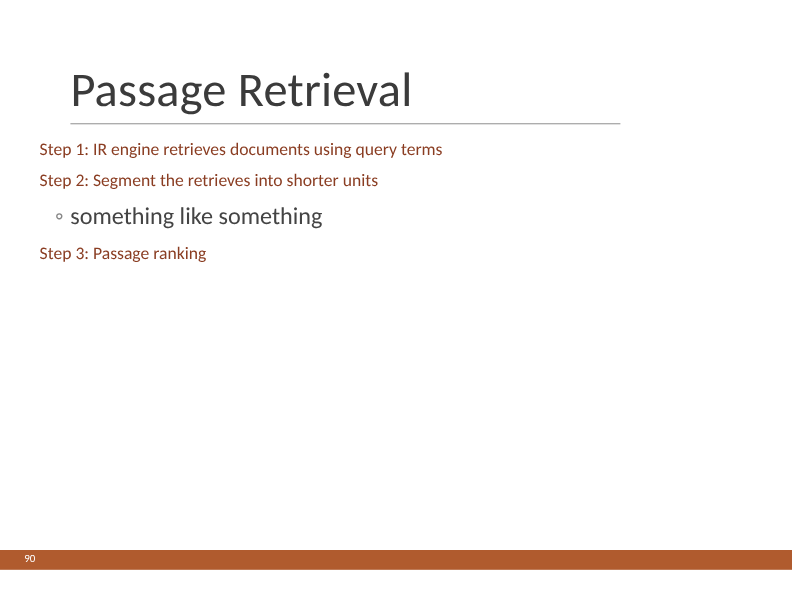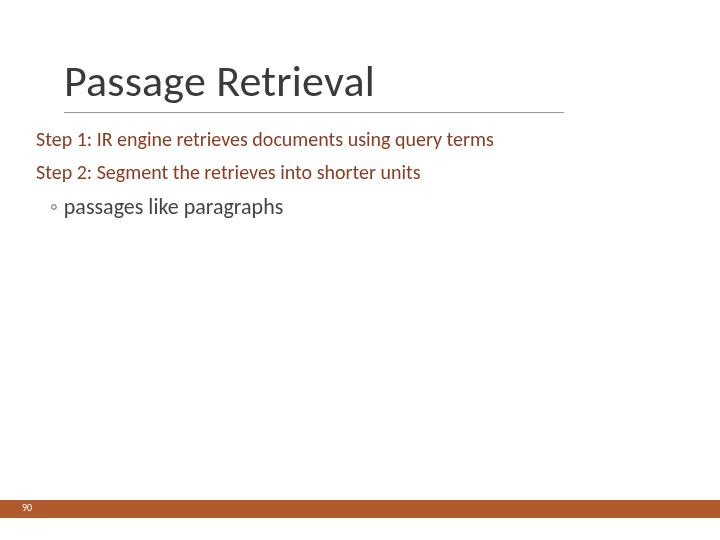--- a/index.html
+++ b/index.html
@@ -22,21 +22,21 @@
     font-size: 44px;
     color: #3b3b3b;
     border-bottom: 1px solid #999;
     padding-bottom: 4px;
     margin-bottom: 14px;
     margin-left: 28px;
     margin-right: 120px;
     letter-spacing: 0.2px;
   }
   .body-item {
-    font-size: 20px;
+    font-size: 16px;
     color: #8a3d22;
     margin-bottom: 8px;
     line-height: 1.25;
   }
   .sub-item {
     font-size: 22px;
     color: #444;
     margin-left: 14px;
     margin-bottom: 10px;
     line-height: 1.25;
@@ -65,19 +65,20 @@
 </head>
 <body>
 
 <div class="slide">
   <h1 class="title">Passage Retrieval</h1>
 
   <div class="body-item">Step 1: IR engine retrieves documents using query terms</div>
 
   <div class="body-item">Step 2: Segment the retrieves into shorter units</div>
   <div class="sub-item">
-    <span class="bullet">◦</span><span>passages like paragraphs</span>
+    <span class="bullet">◦</span><span>something like something</span>
   </div>
 
+  <div class="body-item">Step 3: Passage ranking</div>
 
   <div class="footer-bar"></div>
   <div class="page-number">90</div>
 </div>
 
 </body></html>

